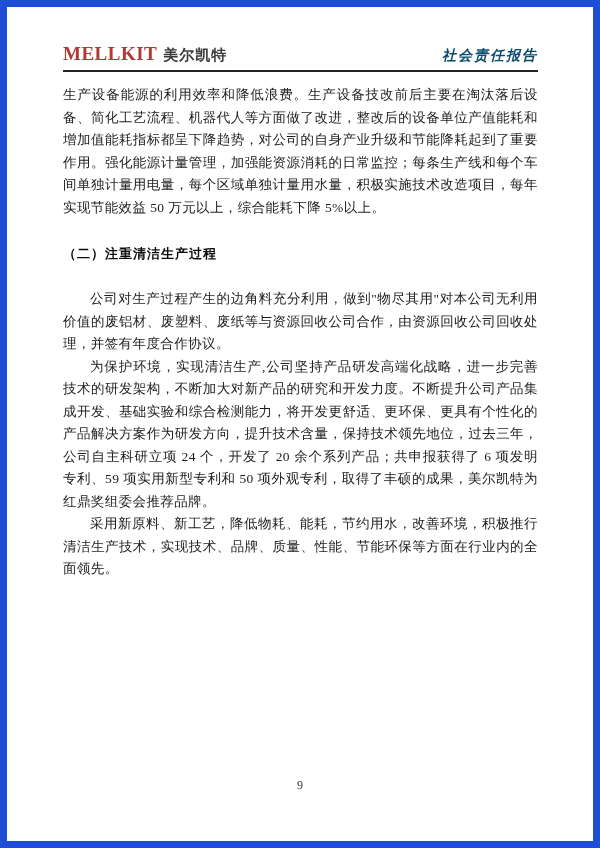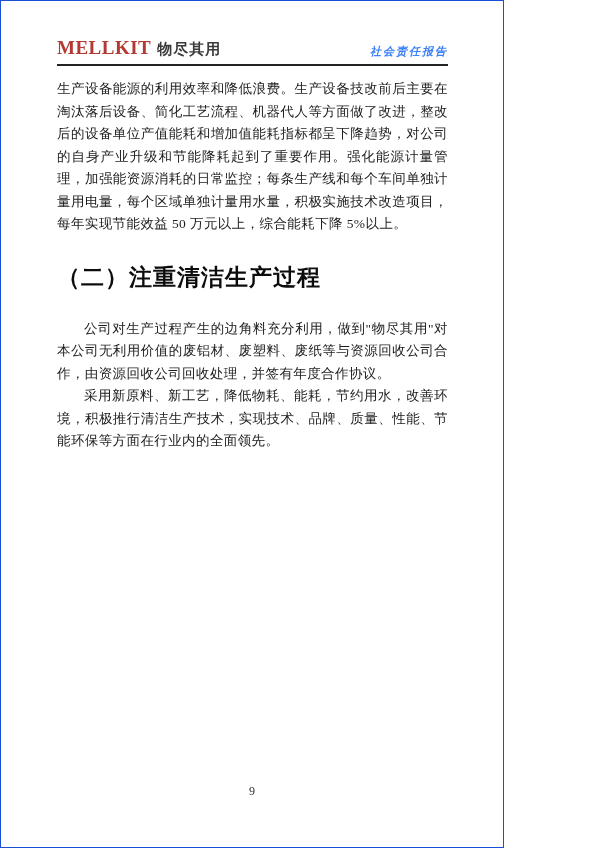--- a/index.html
+++ b/index.html
@@ -2,25 +2,25 @@
 <html><head>
 <meta charset="utf-8">
 <style>
   html, body {
     margin: 0;
     padding: 0;
     background: #ffffff;
   }
   .page {
     position: relative;
-    width: 504px;
+    width: 600px;
     height: 848px;
     box-sizing: border-box;
     background: #ffffff;
-    border: 1px solid #1d4ed8;
+    border: 7px solid #1d4ed8;
     font-family: "Liberation Serif", "DejaVu Serif", serif;
     color: #1c1c1c;
     overflow: hidden;
   }
   .header {
     display: flex;
     justify-content: space-between;
     align-items: flex-end;
     margin: 36px 55px 0 56px;
     padding-bottom: 5px;
@@ -41,43 +41,43 @@
   .logo-cn {
     font-family: "Liberation Sans", "DejaVu Sans", sans-serif;
     font-size: 15px;
     font-weight: 600;
     color: #3a3a3a;
     letter-spacing: 1px;
   }
   .doc-title {
     font-family: Liberation Serif, serif;
     font-style: italic;
-    font-size: 11px;
+    font-size: 14px;
     font-weight: bold;
     letter-spacing: 2px;
-    color: #3b82f6;
+    color: #0c4a6e;
   }
   .content {
     margin: 0 55px 0 56px;
   }
   .para {
     margin: 0;
     font-size: 13.5px;
     line-height: 22.5px;
     text-align: justify;
     text-indent: 2em;
     letter-spacing: 0.4px;
   }
   .para.no-indent {
     text-indent: 0;
     margin-top: 12px;
   }
   h2.sec-heading {
     font-family: "Liberation Sans", "DejaVu Sans", sans-serif;
-    font-size: 23px;
+    font-size: 13px;
     font-weight: bold;
     color: #0c0c0c;
     letter-spacing: 1px;
     margin: 0;
   }
   h2.sec-2 { margin-top: 26px; margin-bottom: 25px; }
   h2.sec-3 { margin-top: 27px; margin-bottom: 19px; }
   .footer {
     position: absolute;
     left: 0;
@@ -92,31 +92,32 @@
   }
 </style>
 </head>
 <body>
 
 <div class="page">
 
   <div class="header">
     <div class="brand">
       <span class="logo-en">MELLKIT</span>
-      <span class="logo-cn">物尽其用</span>
+      <span class="logo-cn">美尔凯特</span>
     </div>
     <div class="doc-title">社会责任报告</div>
   </div>
 
   <div class="content">
     <p class="para no-indent">生产设备能源的利用效率和降低浪费。生产设备技改前后主要在淘汰落后设备、简化工艺流程、机器代人等方面做了改进，整改后的设备单位产值能耗和增加值能耗指标都呈下降趋势，对公司的自身产业升级和节能降耗起到了重要作用。强化能源计量管理，加强能资源消耗的日常监控；每条生产线和每个车间单独计量用电量，每个区域单独计量用水量，积极实施技术改造项目，每年实现节能效益 50 万元以上，综合能耗下降 5%以上。</p>
 
     <h2 class="sec-heading sec-2">（二）注重清洁生产过程</h2>
     <p class="para">公司对生产过程产生的边角料充分利用，做到"物尽其用"对本公司无利用价值的废铝材、废塑料、废纸等与资源回收公司合作，由资源回收公司回收处理，并签有年度合作协议。</p>
 
+    <p class="para">为保护环境，实现清洁生产,公司坚持产品研发高端化战略，进一步完善技术的研发架构，不断加大对新产品的研究和开发力度。不断提升公司产品集成开发、基础实验和综合检测能力，将开发更舒适、更环保、更具有个性化的产品解决方案作为研发方向，提升技术含量，保持技术领先地位，过去三年，公司自主科研立项 24 个，开发了 20 余个系列产品；共申报获得了 6 项发明专利、59 项实用新型专利和 50 项外观专利，取得了丰硕的成果，美尔凯特为红鼎奖组委会推荐品牌。</p>
     <p class="para">采用新原料、新工艺，降低物耗、能耗，节约用水，改善环境，积极推行清洁生产技术，实现技术、品牌、质量、性能、节能环保等方面在行业内的全面领先。</p>
   </div>
 
   <div class="footer">
     <span class="page-number">9</span>
   </div>
 
 </div>
 
 </body></html>

